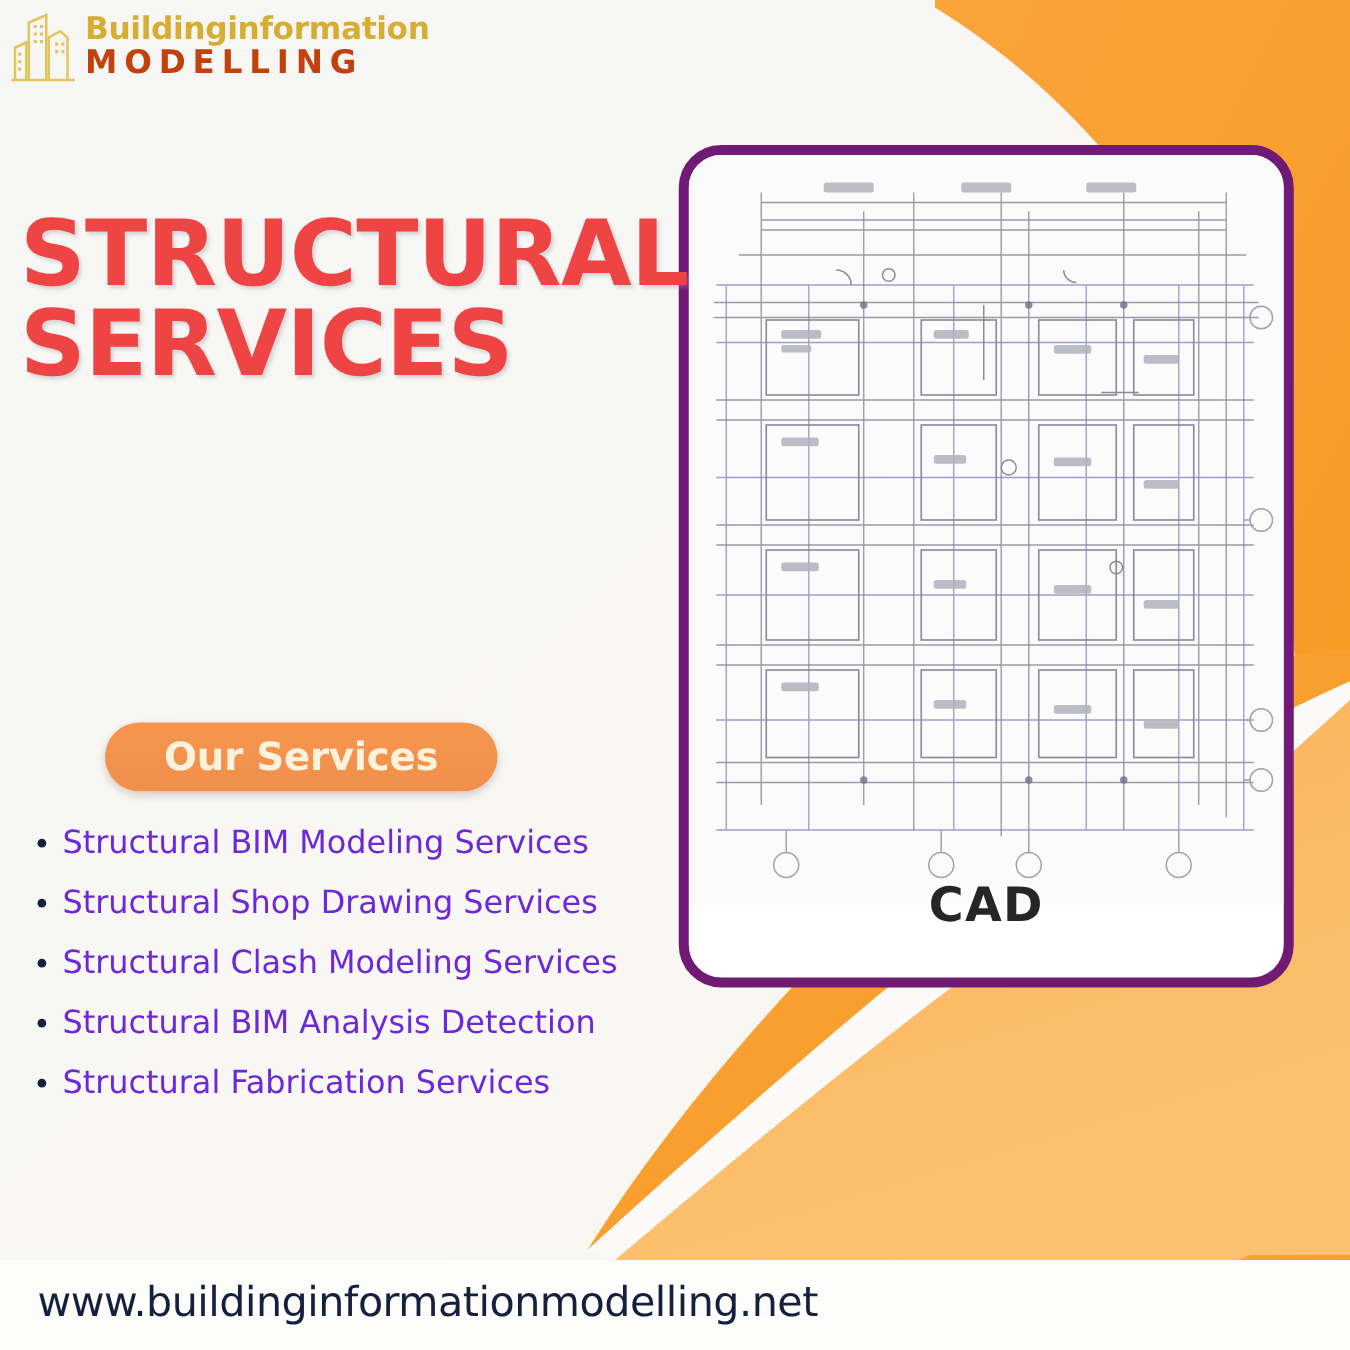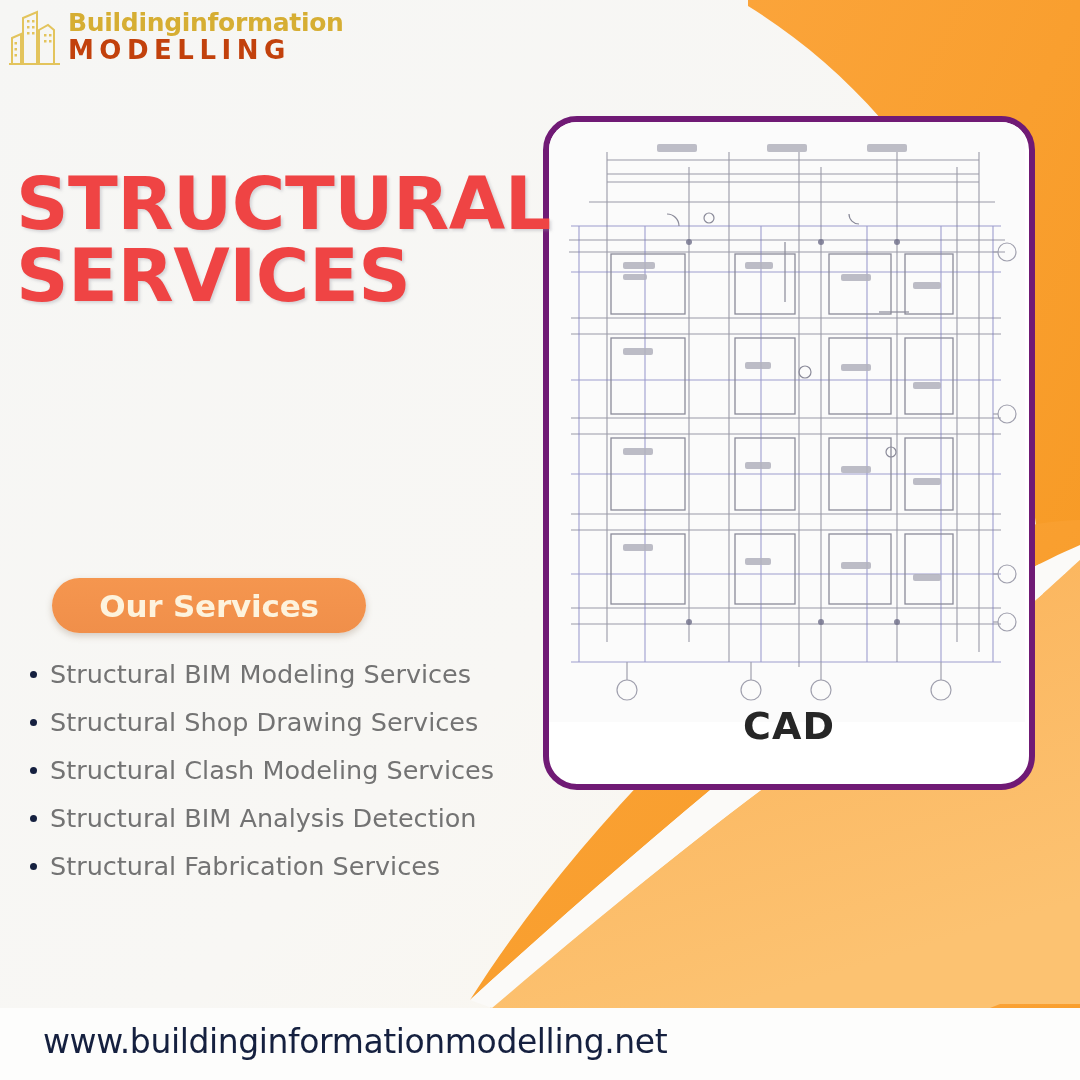--- a/index.html
+++ b/index.html
@@ -37,77 +37,77 @@
     width:520px;
     font-size:73px; font-weight:bold; line-height:0.98;
     color:#ef4444; letter-spacing:-0.5px;
     font-family:"DejaVu Sans", sans-serif;
     text-shadow:2px 2px 3px rgba(150,150,160,.35);
   }
   #headline .hl { display:block; }
 
   
   #services-badge {
-    position:absolute; left:52px; top:578px; z-index:6;
+    position:absolute; left:84px; top:578px; z-index:6;
     width:314px; height:55px;
     background:linear-gradient(180deg,#f5964f 0%,#f08f4a 100%);
     border-radius:28px;
     display:flex; align-items:center; justify-content:center;
     box-shadow:0 3px 7px rgba(120,90,60,.28);
   }
   #services-badge span {
     font-size:31px; font-weight:bold; color:#fdf3dd;
     font-family:"DejaVu Sans", sans-serif; letter-spacing:-0.2px;
   }
 
   
   #services-list {
     position:absolute; left:14px; top:650px; z-index:6;
     list-style:none; width:520px;
   }
   #services-list li {
     position:relative;
     padding-left:36px;
     font-size:25.5px;
-    color:#737373;
+    color:#6d28d9;
     line-height:48px;
     white-space:nowrap;
     font-family:"DejaVu Sans", sans-serif;
   }
   #services-list li::before {
     content:""; position:absolute; left:16px; top:21px;
     width:7px; height:7px; border-radius:50%; background:#15203f;
   }
 
   
   #cad-card {
     position:absolute; left:543px; top:116px; z-index:5;
     width:492px; height:674px;
     background:#ffffff;
-    border:6px solid #701a75;
+    border:8px solid #701a75;
     border-radius:34px;
     overflow:hidden;
   }
   #cad-blueprint { position:absolute; left:0; top:0; width:476px; height:600px; }
   #cad-label {
     position:absolute; left:0; right:0; bottom:36px;
     text-align:center;
     font-size:38px; font-weight:bold; color:#262626;
     letter-spacing:1px;
     font-family:"DejaVu Sans", sans-serif;
   }
 
   
   #footer-band {
     position:absolute; left:0; bottom:0; z-index:7;
     width:1080px; height:72px;
     background:#fdfdfc;
   }
   #footer-url {
-    position:absolute; left:43px; top:14px;
+    position:absolute; left:30px; top:14px;
     font-size:33px; color:#15203f;
     letter-spacing:-0.4px;
     font-family:"DejaVu Sans", sans-serif;
   }
 </style>
 </head>
 <body>
 
 <svg id="bg-deco" viewBox="0 0 1080 1080">
   <defs>

